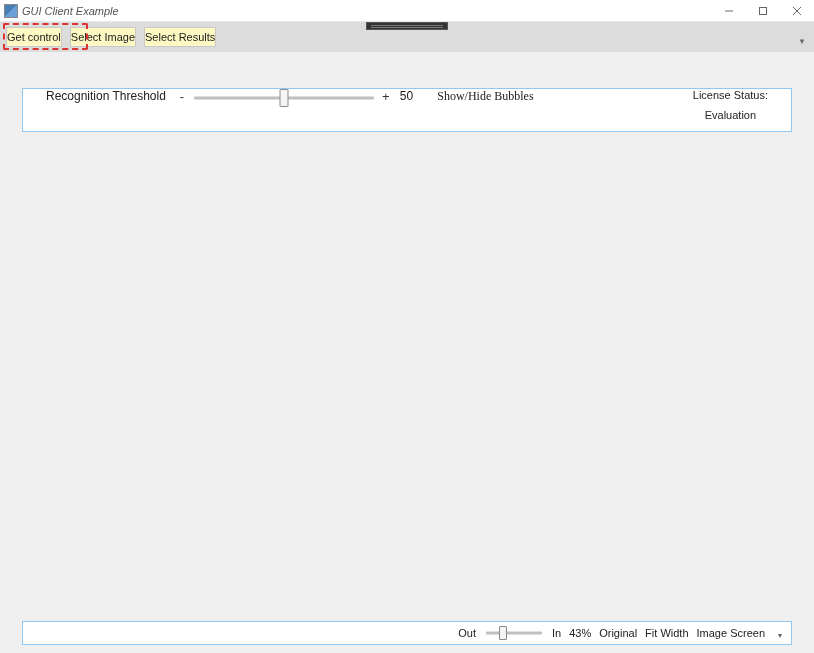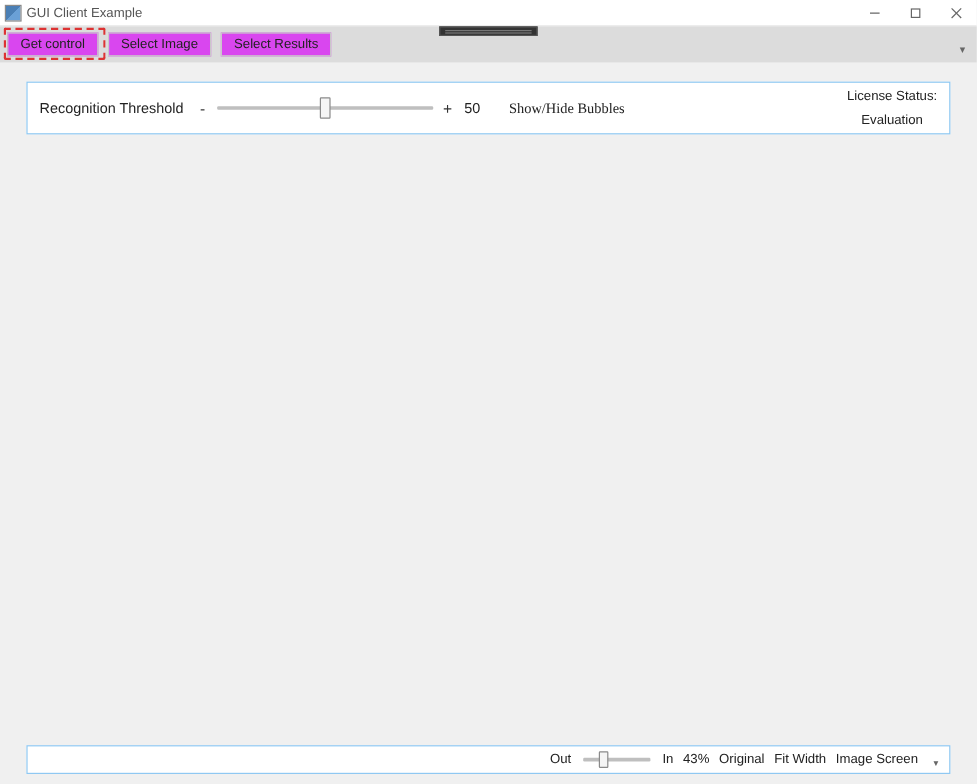--- a/index.html
+++ b/index.html
@@ -22,21 +22,21 @@
     }
     .titlebar .app-icon {
       width: 14px;
       height: 14px;
       margin-left: 4px;
       margin-right: 4px;
       display: inline-block;
       background: linear-gradient(135deg,#4a7fb5 0 50%,#6aa0d6 50% 100%);
       border: 1px solid #888;
     }
-    .titlebar .title { font-size: 11px; color: #555; }
+    .titlebar .title { font-size: 11px; color: #555; font-style: italic; }
     .titlebar .spacer { flex: 1; }
     .win-controls { display: flex; }
     .win-btn {
       width: 34px;
       height: 22px;
       display: flex;
       align-items: center;
       justify-content: center;
       color: #888;
       font-size: 12px;
@@ -46,23 +46,23 @@
     
     .toolbar {
       background: #dcdcdc;
       height: 30px;
       display: flex;
       align-items: center;
       padding: 0 6px;
       position: relative;
     }
     .toolbar-btn {
-      background: #d946ef;
+      background: #fef9c3;
       border: 1px solid #c8c8c8;
-      padding: 3px 10px;
+      padding: 3px 0;
       font-size: 11px;
       margin-right: 8px;
       cursor: pointer;
       color: #222;
     }
     .highlight-box {
       position: absolute;
       border: 2px dashed #d33;
       pointer-events: none;
       border-radius: 2px;
@@ -104,24 +104,25 @@
       flex-direction: column;
       height: calc(653px - 22px - 30px);
     }
     .panel {
       background: #fff;
       border: 1px solid #8fc8f2;
     }
     .top-panel {
       height: 44px;
       display: flex;
-      align-items: center;
-      padding: 0 10px;
+      align-items: flex-start;
+      padding: 0 23px;
       font-size: 12px;
       color: #222;
+      margin-top: 20px;
     }
     .threshold-label { margin-right: 10px; }
     .minus, .plus {
       width: 12px;
       text-align: center;
       font-size: 13px;
       color: #333;
       cursor: pointer;
       user-select: none;
     }

